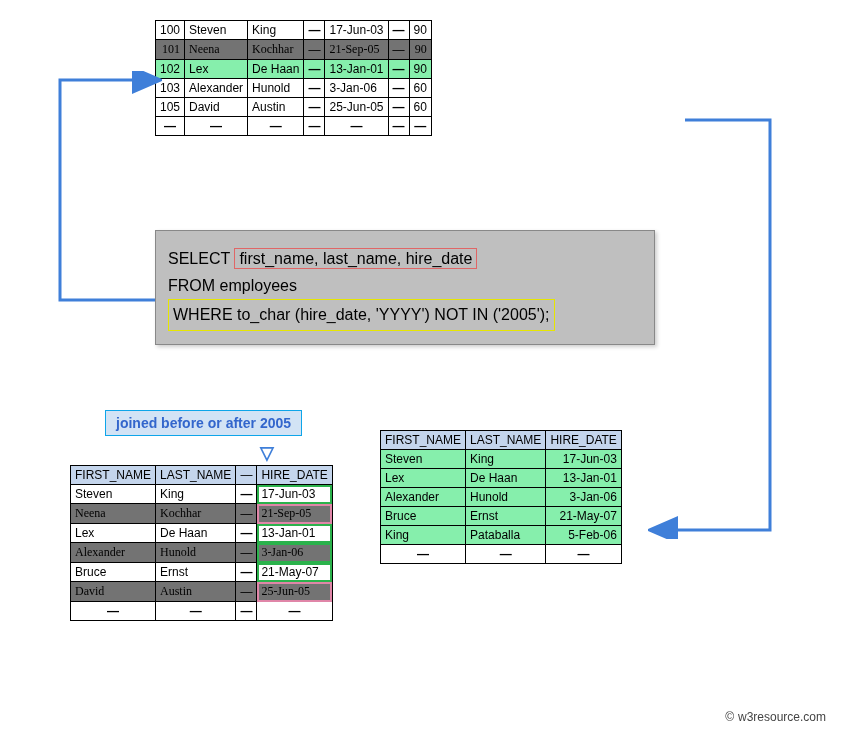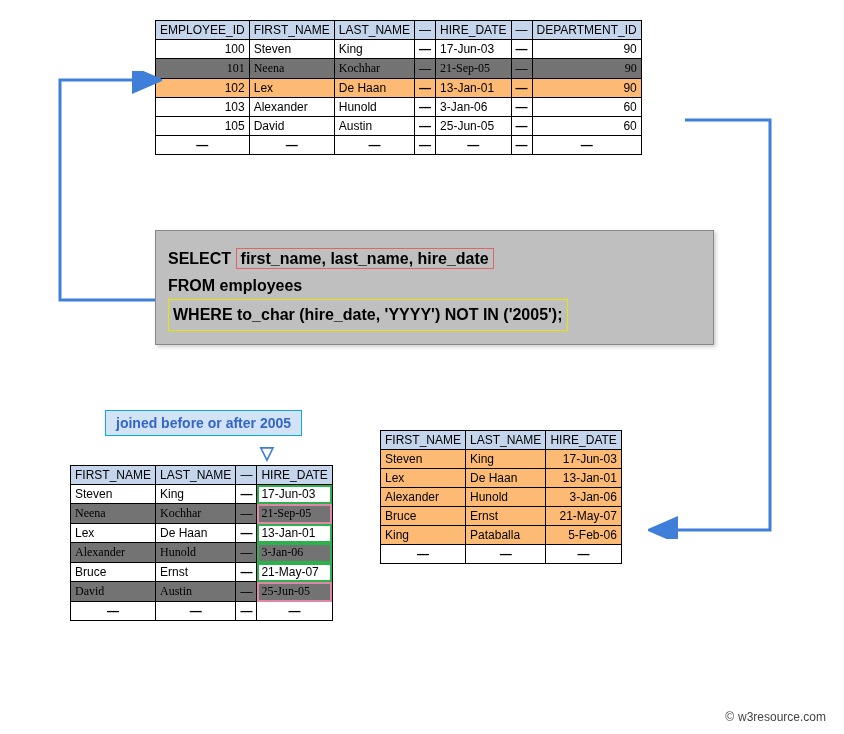--- a/index.html
+++ b/index.html
@@ -24,36 +24,36 @@
     height: 19px;
     white-space: nowrap;
   }
   .table th {
     background: #c4d5ec;
     font-weight: normal;
     text-align: left;
   }
   .dash { text-align: center; font-weight: bold; }
   .num { text-align: right; padding-right: 8px; }
-  .hl-mid { background: #fdba74; }
+  .hl-mid { background: #86efac; }
   .hl-light { background: #737373; font-family: Liberation Serif, serif; }
 
   
   .sql-box {
     position: absolute;
     left: 155px;
     top: 230px;
-    width: 559px;
+    width: 500px;
     height: 115px;
     background: #bfbfbf;
     border: 1px solid #888;
     box-shadow: 2px 2px 4px rgba(0,0,0,0.2);
     padding: 14px 12px;
     font-size: 16px;
-    font-weight: bold;
+    font-weight: normal;
     line-height: 1.7;
   }
   .sql-box .red-box {
     border: 1.5px solid #e06666;
     padding: 1px 4px;
   }
   .sql-box .yellow-box {
     border: 1.5px solid #e6e600;
     padding: 1px 4px;
     display: inline-block;
@@ -104,29 +104,20 @@
     color: #3f7fd9;
     font-size: 18px;
     font-weight: bold;
   }
 </style>
 </head>
 <body>
 
 <table class="table" id="top-table" style="left:155px; top:20px;">
     <tbody>
-      <tr>
-        <th>EMPLOYEE_ID</th>
-        <th>FIRST_NAME</th>
-        <th>LAST_NAME</th>
-        <th class="dash">—</th>
-        <th>HIRE_DATE</th>
-        <th class="dash">—</th>
-        <th>DEPARTMENT_ID</th>
-      </tr>
       <tr>
         <td class="num">100</td>
         <td>Steven</td>
         <td>King</td>
         <td class="dash">—</td>
         <td>17-Jun-03</td>
         <td class="dash">—</td>
         <td class="num">90</td>
       </tr>
       <tr class="hl-light">

